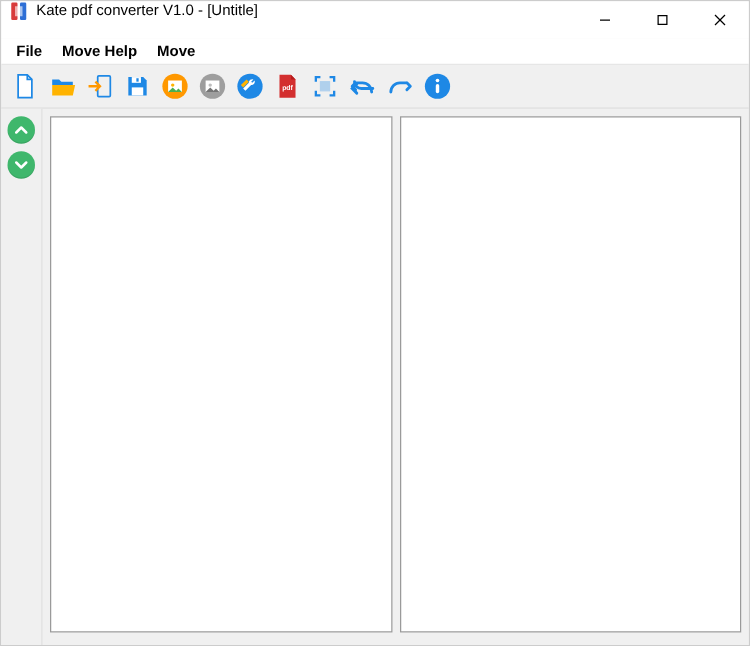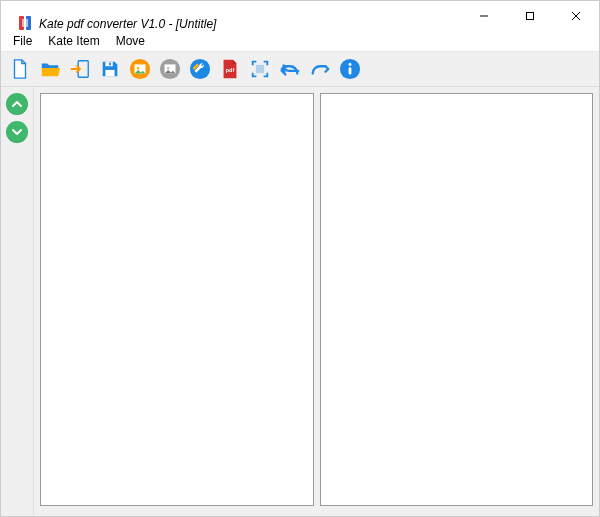--- a/index.html
+++ b/index.html
@@ -21,23 +21,22 @@
     flex-direction: column;
     background: #f0f0f0;
     border: 1px solid #ccc;
     box-sizing: border-box;
   }
   
   .titlebar {
     height: 30px;
     background: #fff;
     display: flex;
-    align-items: flex-end;
-    padding-left: 16px;
-    font-style: italic;
+    align-items: flex-start;
+    padding-left: 6px;
   }
   .titlebar .app-icon {
     width: 16px; height: 16px;
     margin-right: 6px;
     display: flex; align-items: center; justify-content: center;
   }
   .titlebar .title-text {
     flex: 0 0 auto;
     font-size: 12px;
   }
@@ -56,20 +55,21 @@
     height: 20px;
     background: #fff;
     display: flex;
     align-items: center;
     padding-left: 4px;
     border-bottom: 1px solid #e6e6e6;
   }
   .menubar .menu-item {
     padding: 2px 8px;
     font-size: 12px;
+    font-weight: bold;
   }
 
   
   .toolbar {
     height: 34px;
     background: #f0f0f0;
     display: flex;
     align-items: center;
     padding-left: 6px;
     gap: 4px;
@@ -152,21 +152,21 @@
         <svg width="10" height="10" viewBox="0 0 10 10">
             <line x1="1" y1="1" x2="9" y2="9" stroke="#000" stroke-width="1"></line>
             <line x1="9" y1="1" x2="1" y2="9" stroke="#000" stroke-width="1"></line>
           </svg>
       </div>
     </div>
   </div>
 
   <div class="menubar">
     <div class="menu-item">File</div>
-    <div class="menu-item">Kate Item</div>
+    <div class="menu-item">Move Help</div>
     <div class="menu-item">Move</div>
   </div>
 
   <div class="toolbar">
 
     <div class="tool-btn" title="new-file-icon">
       <svg viewBox="0 0 24 24">
         <path d="M6 2h8l4 4v16H6z" fill="#fff" stroke="#1e88e5" stroke-width="1.5"></path>
         <path d="M14 2v4h4" fill="none" stroke="#1e88e5" stroke-width="1.5"></path>
       </svg>

